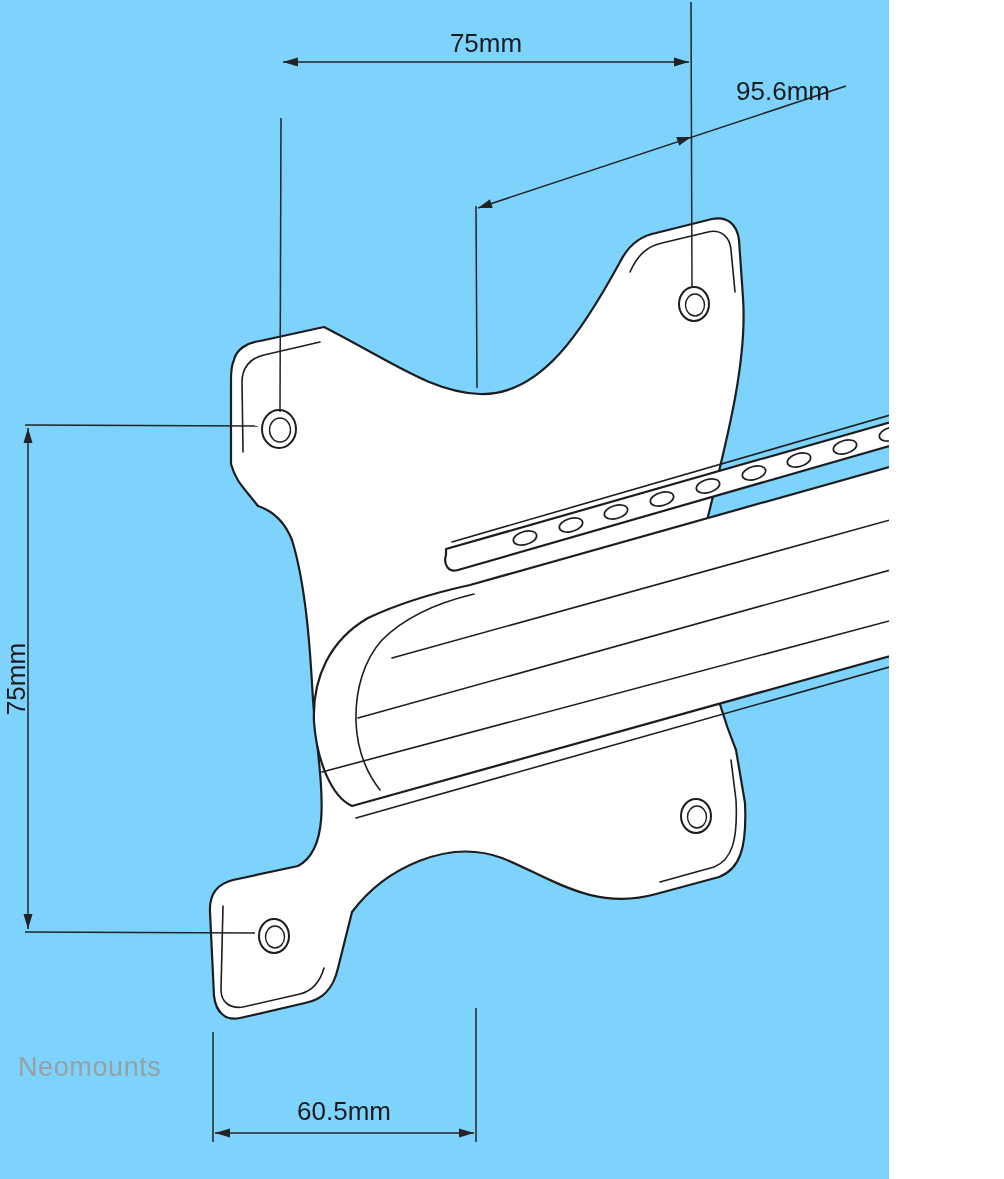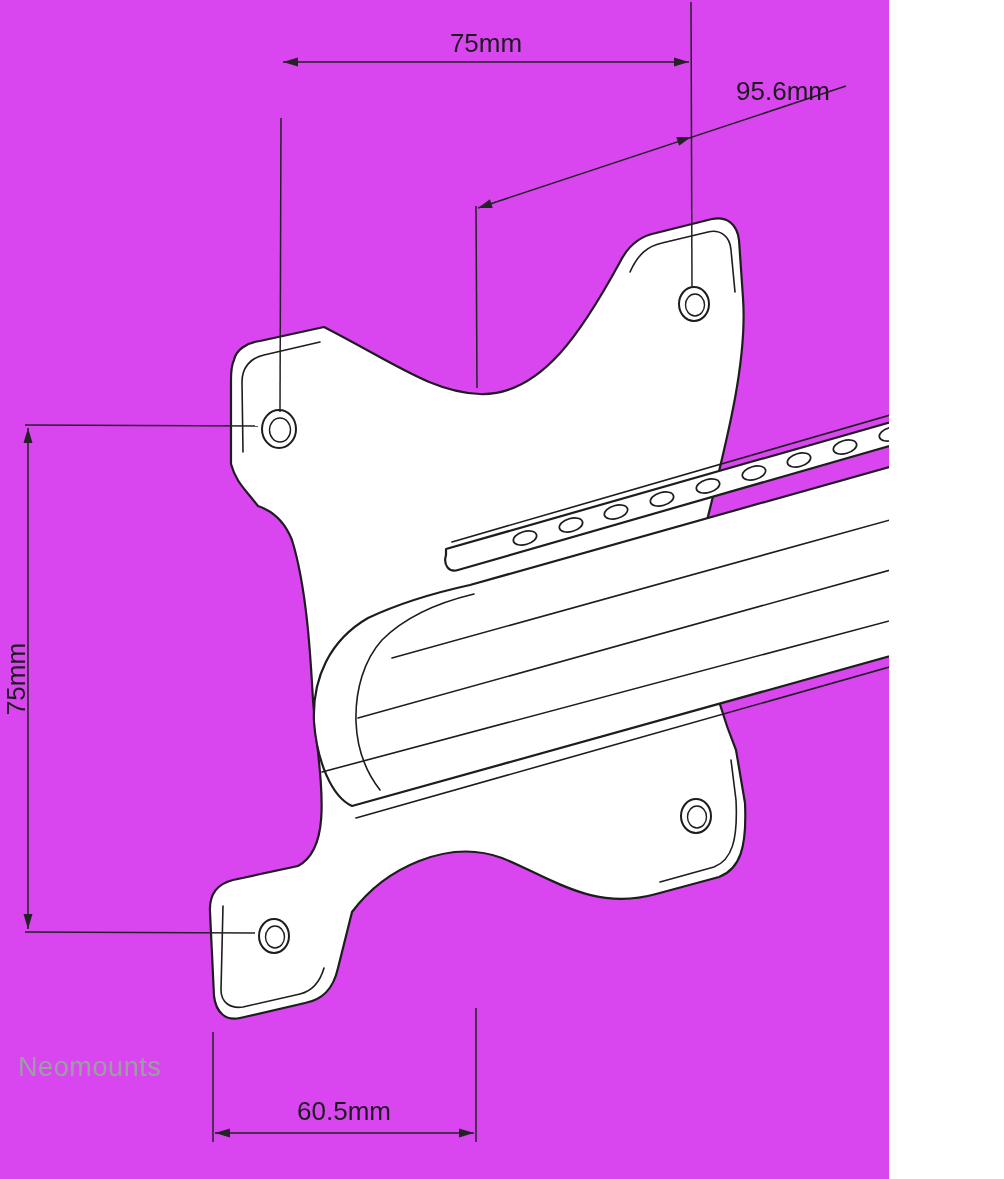--- a/index.html
+++ b/index.html
@@ -1,20 +1,20 @@
 <!DOCTYPE html>
 <html><head>
 <meta charset="utf-8">
 <style>
   html, body { margin: 0; padding: 0; background: #ffffff; }
   .page {
     position: relative;
     width: 889px;
     height: 1179px;
-    background: #d946ef;
+    background: #7dd3fc;
     font-family: "Liberation Sans", sans-serif;
     overflow: hidden;
   }
   svg { display: block; }
   .outline   { fill: #ffffff; stroke: #1d1d1f; stroke-width: 2.2; stroke-linejoin: round; }
   .detail    { fill: none;    stroke: #1d1d1f; stroke-width: 1.6; stroke-linejoin: round; stroke-linecap: round; }
   .hole      { fill: #ffffff; stroke: #1d1d1f; stroke-width: 2; }
   .hole-in   { fill: none;    stroke: #1d1d1f; stroke-width: 1.4; }
   .slot      { fill: #ffffff; stroke: #1d1d1f; stroke-width: 1.7; }
   .dim-line  { fill: none;    stroke: #232325; stroke-width: 1.5; stroke-linecap: butt; }

